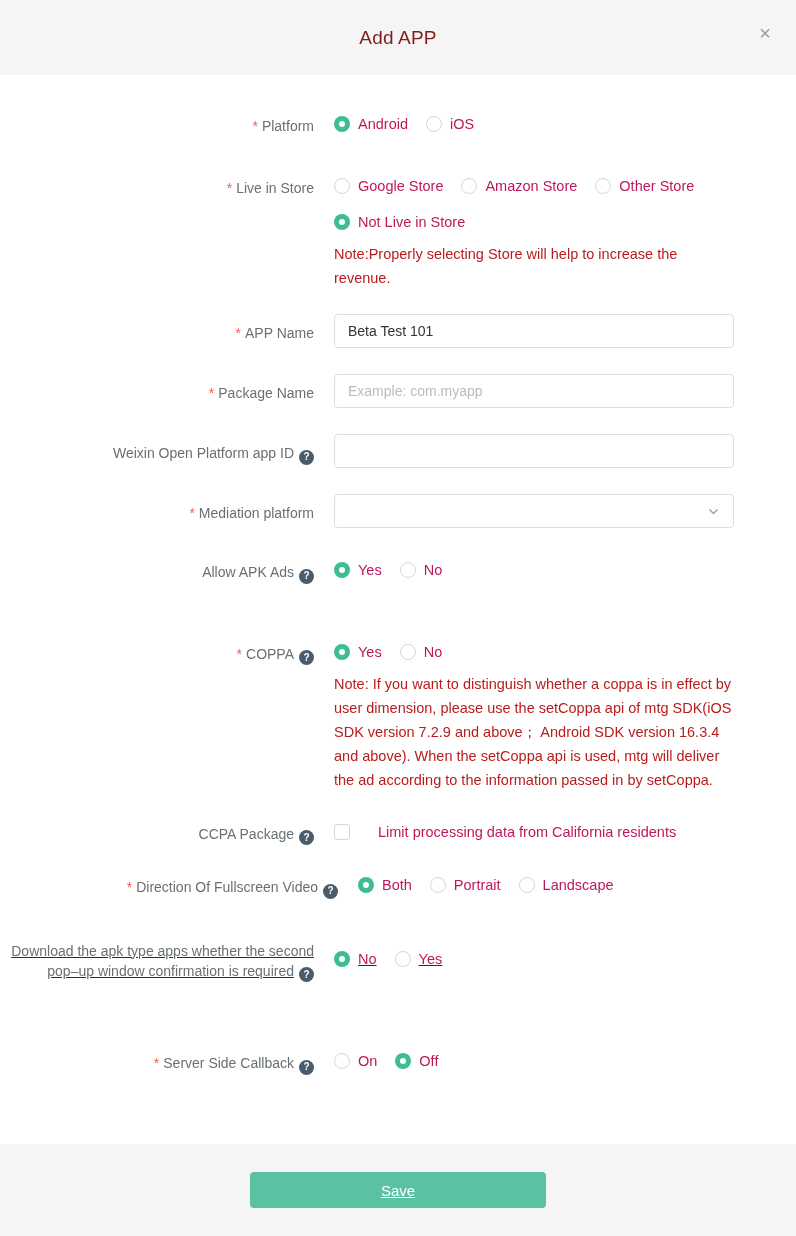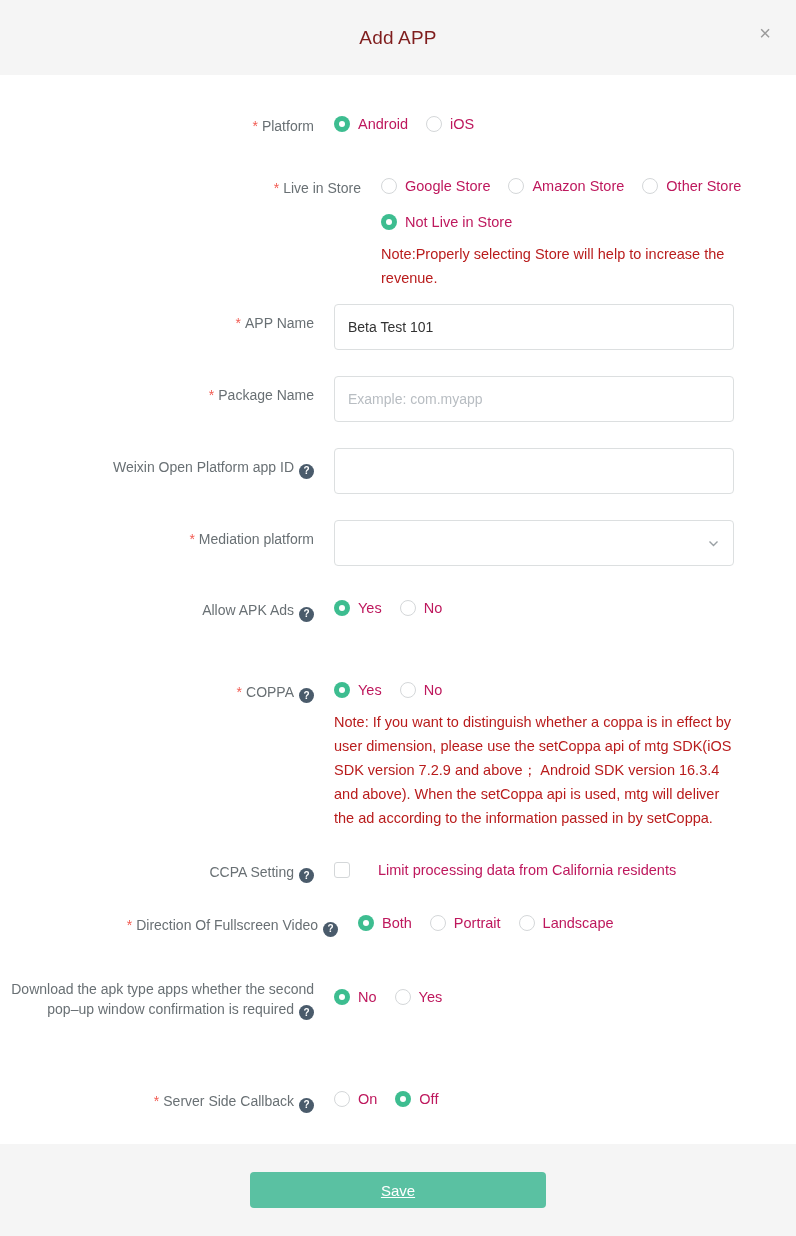--- a/index.html
+++ b/index.html
@@ -30,30 +30,30 @@
   .label-col {
     width:314px; flex:0 0 314px; text-align:right;
     font-size:14px; color:#697074; line-height:20px; padding-top:2px;
   }
   .row.input-row .label-col { padding-top:9px; }
   .req { color:#f25b52; margin-right:4px; }
   .control-col { margin-left:20px; width:400px; flex:0 0 400px; }
 
   
   .r-platform   { margin-bottom:40px; }
-  .r-store      { margin-bottom:14px;padding-left:47px; }
+  .r-store      { margin-bottom:24px; }
   .r-appname    { margin-bottom:26px; }
   .r-package    { margin-bottom:26px; }
   .r-weixin     { margin-bottom:26px; }
   .r-mediation  { margin-bottom:32px; }
   .r-apkads     { margin-bottom:58px; }
   .r-coppa      { margin-bottom:30px; }
   .r-ccpa       { margin-bottom:30px; }
   .r-direction  { margin-bottom:40px;padding-left:24px; }
-  .r-download   { margin-bottom:69px; }
+  .r-download   { margin-bottom:69px;text-decoration:underline; }
 
   
   .radio-group { display:flex; align-items:center; flex-wrap:wrap; }
   .radio-opt { display:inline-flex; align-items:center; margin-right:18px; cursor:pointer; }
   .radio-opt:last-child { margin-right:0; }
   .radio {
     width:16px; height:16px; border-radius:50%;
     border:1px solid #d4d7d9; background:#fff; position:relative; flex:0 0 16px;
   }
   .radio.selected { border:none; background:#3dbd90; }
@@ -72,21 +72,21 @@
   
   .help-icon {
     display:inline-flex; width:15px; height:15px; border-radius:50%;
     background:#4a5b6b; color:#fff; font-size:10px; font-weight:bold;
     align-items:center; justify-content:center; margin-left:5px;
     vertical-align:-2px; cursor:pointer; line-height:1;
   }
 
   
   .text-input, .select-box {
-    width:400px; height:46px; border:1px solid #dcdfe0; border-radius:4px;
+    width:400px; height:34px; border:1px solid #dcdfe0; border-radius:4px;
     padding:0 13px; font-size:14px; color:#333; background:#fff; outline:none;
     font-family: "Liberation Sans", "DejaVu Sans", sans-serif;
   }
   .text-input::placeholder { color:#b8bdc2; }
   .select-box {
     display:flex; align-items:center; justify-content:flex-end; cursor:pointer;
   }
   .chevron { display:flex; color:#9aa0a4; }
 
   
@@ -227,21 +227,21 @@
           <label class="radio-opt">
             <span class="radio"></span>
             <span class="opt-label">No</span>
           </label>
         </div>
         <div class="note-text">Note: If you want to distinguish whether a coppa is in effect by user dimension, please use the setCoppa api of mtg SDK(iOS SDK version 7.2.9 and above； Android SDK version 16.3.4 and above). When the setCoppa api is used, mtg will deliver the ad according to the information passed in by setCoppa.</div>
       </div>
     </div>
 
     <div class="row r-ccpa">
-      <div class="label-col"><span>CCPA Setting</span><span class="help-icon">?</span></div>
+      <div class="label-col"><span>CCPA Package</span><span class="help-icon">?</span></div>
       <div class="control-col">
         <label class="checkbox-opt">
           <span class="checkbox"></span>
           <span class="opt-label">Limit processing data from California residents</span>
         </label>
       </div>
     </div>
 
     <div class="row r-direction">
       <div class="label-col"><span class="req">*</span><span>Direction Of Fullscreen Video</span><span class="help-icon">?</span></div>

